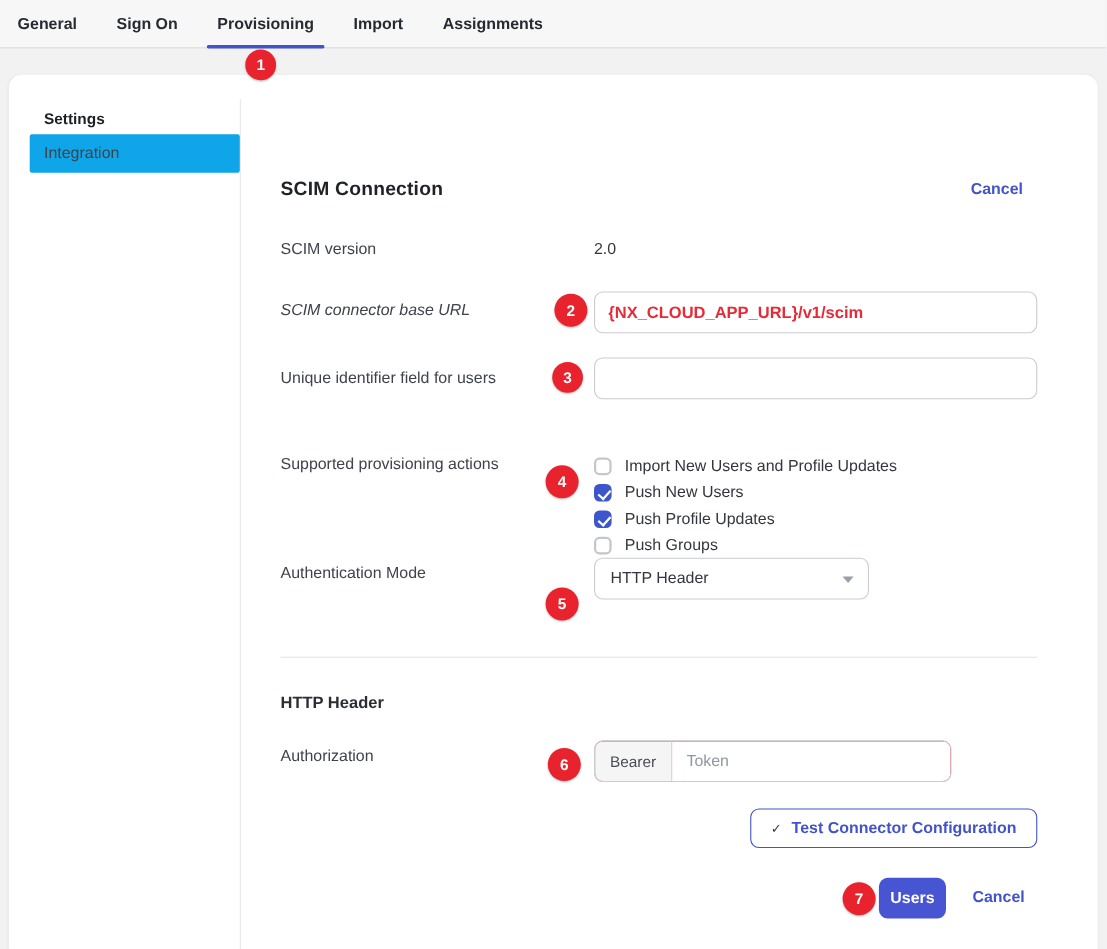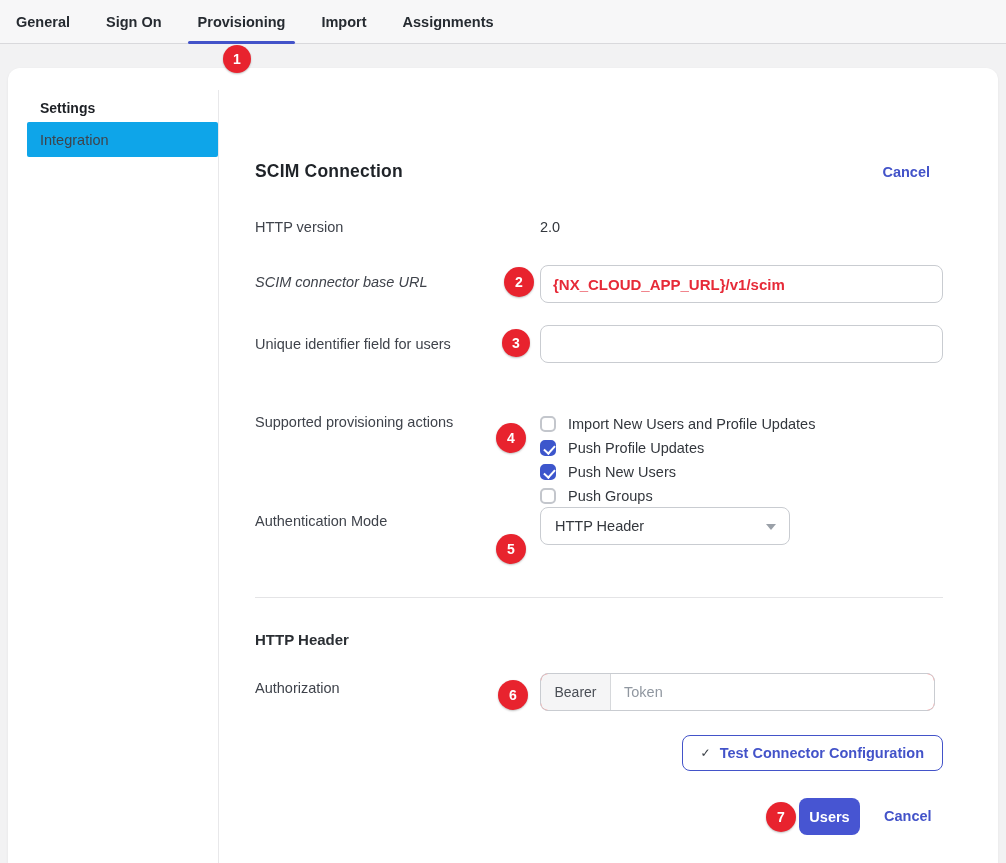--- a/index.html
+++ b/index.html
@@ -58,21 +58,21 @@
   .select { width:250px; height:38px; border:1px solid #c9ccd1; border-radius:8px;
             background:#fff; display:flex; align-items:center; padding:0 14px;
             font-size:14.5px; color:#33373d; position:relative; cursor:pointer; }
   .select .arrow { position:absolute; right:13px; top:16px; width:0; height:0;
             border-left:5px solid transparent; border-right:5px solid transparent;
             border-top:6px solid #9aa0a8; }
 
   .hdivider { height:1px; background:#e4e4e6; }
 
   
-  .group { width:395px; height:38px; border:1px solid #c9ccd1; border-radius:8px;
+  .group { width:325px; height:38px; border:1px solid #c9ccd1; border-radius:8px;
            background:#ef4444; display:flex; overflow:hidden; }
   .prefix { width:70px; background:#f5f5f6; border-right:1px solid #d6d8db;
             display:flex; align-items:center; justify-content:center;
             font-size:14px; color:#4a4e55; flex:none; }
   .group input { flex:1; border:none; outline:none; padding:0 13px; font-size:14.5px;
             font-family:"Liberation Sans",sans-serif; color:#33373d; }
   .group input::placeholder { color:#9097a0; }
   .input::placeholder { color:#9097a0; }
 
   
@@ -115,21 +115,21 @@
   <div class="abs side-item">
     <span>Integration</span>
   </div>
 
   <div class="abs row" style="top:161px; height:22px;">
     <span class="h1 abs" style="left:0; top:0;">SCIM Connection</span>
     <a class="link abs" style="right:13px; top:3px;">Cancel</a>
   </div>
 
   <div class="abs row" style="top:219px;">
-    <span class="label abs" style="left:0; top:0;">HTTP version</span>
+    <span class="label abs" style="left:0; top:0;">SCIM version</span>
     <span class="value-text abs" style="left:285px; top:0;">2.0</span>
   </div>
 
   <div class="abs row" style="top:264px;">
     <span class="label abs" style="left:0; top:10px;font-style:italic;">SCIM connector base URL</span>
     <input class="input red abs" style="left: 285px; top: 1px;" type="text" value="{NX_CLOUD_APP_URL}/v1/scim">
   </div>
 
   <div class="abs row" style="top:324px;">
     <span class="label abs" style="left:0; top:12px;">Unique identifier field for users</span>
@@ -138,25 +138,25 @@
 
   <div class="abs row" style="top:412px; height:122px;">
     <span class="label abs" style="left:0; top:2px;">Supported provisioning actions</span>
     <div class="chk-list">
       <div class="chk-row">
         <span class="box"></span>
         <span class="chk-label">Import New Users and Profile Updates</span>
       </div>
       <div class="chk-row">
         <span class="box checked"></span>
+        <span class="chk-label">Push New Users</span>
+      </div>
+      <div class="chk-row">
+        <span class="box checked"></span>
         <span class="chk-label">Push Profile Updates</span>
-      </div>
-      <div class="chk-row">
-        <span class="box checked"></span>
-        <span class="chk-label">Push New Users</span>
       </div>
       <div class="chk-row">
         <span class="box"></span>
         <span class="chk-label">Push Groups</span>
       </div>
       <div class="chk-row">
         <span class="box"></span>
         <span class="chk-label">Import Groups</span>
       </div>
     </div>

